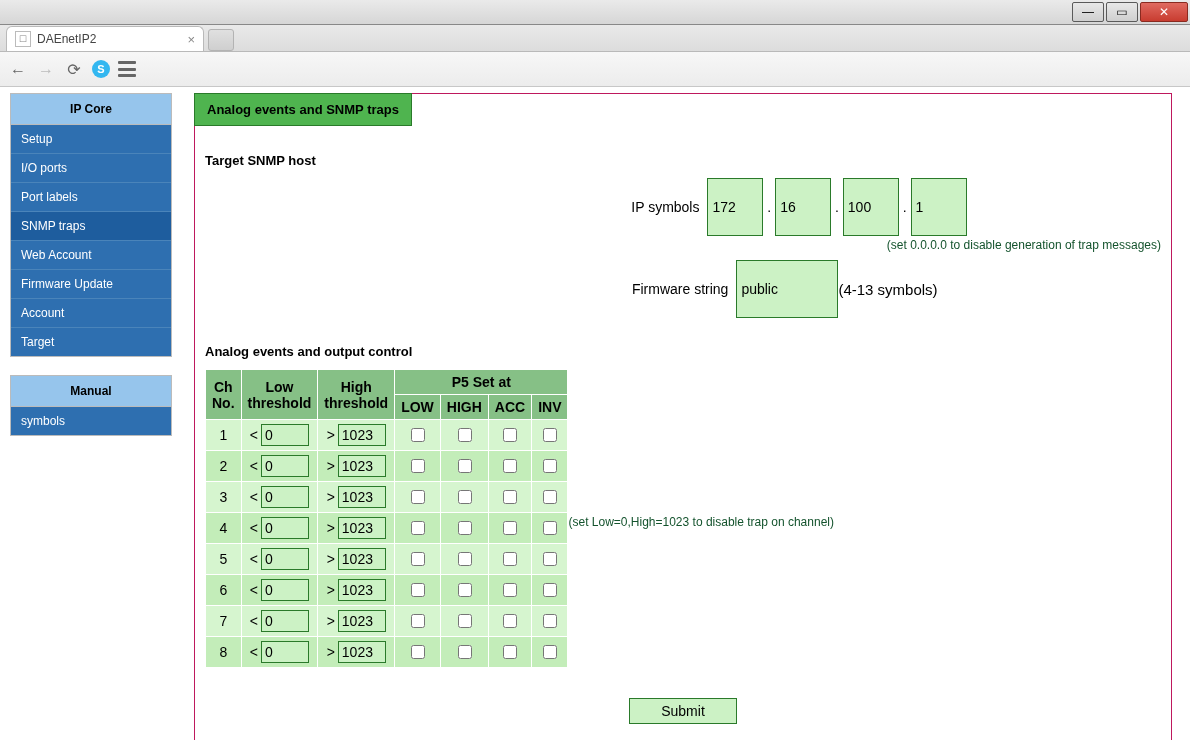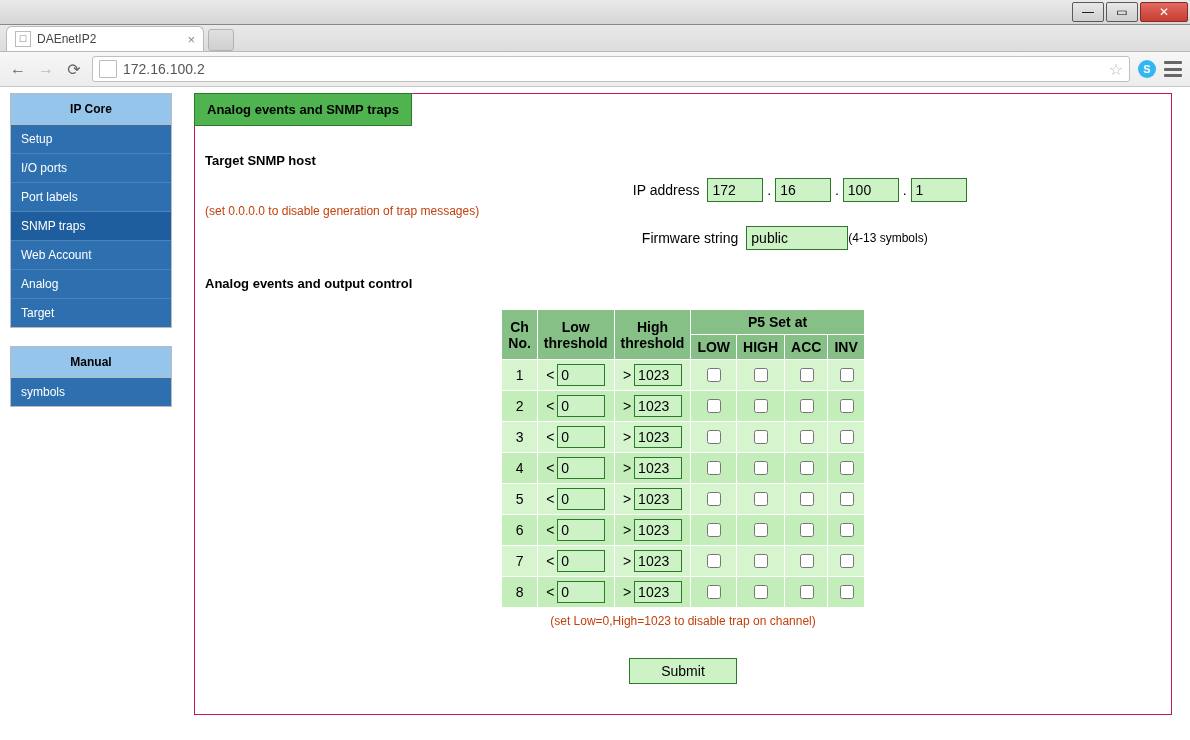--- a/index.html
+++ b/index.html
@@ -32,27 +32,27 @@
   .side .grouphdr{background:#96c5ec;font-weight:bold;text-align:center;padding:8px 4px;border-bottom:1px solid #bbb}
   .side .item{background:#2e6fb0;color:#fff;padding:7px 10px;border-bottom:1px solid #4a84ba;cursor:pointer}
   .side .item.sel{background:#1e5d9e}
   .side .item:last-child{border-bottom:none}
   
   .main{flex:1;margin-left:22px;margin-right:18px;border:1px solid #be185d;padding:0 10px 30px 10px;position:relative}
   .badge{position:relative;top:-1px;left:-11px;display:inline-block;background:#4fb44f;border:1px solid #2a7a2a;color:#000;font-weight:bold;font-size:13px;padding:8px 12px}
   .sect{font-weight:bold;font-size:13px;margin:26px 0 10px 0}
   .formrow{display:flex;justify-content:center;align-items:center;font-size:14px;margin-top:8px}
   .formrow label{width:300px;text-align:right;margin-right:8px}
-  .gin{background:#ccf2c5;border:1px solid #2a7a2a;font:14px Arial;height:20px;padding:1px 4px}
+  .gin{background:#ccf2c5;border:1px solid #2a7a2a;font:14px Arial;height:20px;padding:18px 4px}
   .gin.oct{width:46px}
   .gin.cstr{width:92px}
-  .hint{font:12px Arial;color:#c2410c;text-align:left;margin-top:2px}
-  .afterlbl{font-size:12px}
-  
-  .tblwrap{display:flex;flex-direction:column;align-items:center;margin-top:18px}
+  .hint{font:12px Arial;color:#14532d;text-align:right;margin-top:2px}
+  .afterlbl{font-size:15px}
+  
+  .tblwrap{display:flex;align-items:center;margin-top:10px}
   table.ch{border-collapse:collapse;font-size:14px}
   table.ch th{background:#86c086;border:1px solid #fff;padding:4px 6px;text-align:center;font-weight:bold}
   table.ch td{border:1px solid #fff;padding:4px 6px;text-align:center}
   table.ch tr.odd td{background:#d6f5cf}
   table.ch tr.even td{background:#c3edb9}
   .tin{width:40px;height:18px;background:#ccf2c5;border:1px solid #2a7a2a;font:14px Arial;padding:1px 3px;text-align:left}
   .chk{width:14px;height:14px}
   .ltgt{margin-right:3px}
   .submit{margin:30px auto 0;display:block;background:#ccf2c5;border:1px solid #2a7a2a;font:14px Arial;padding:4px 31px;cursor:pointer}
 </style>
@@ -71,59 +71,55 @@
     <span>DAEnetIP2</span>
     <span class="tabclose">×</span>
   </div>
   <div class="newtab"></div>
 </div>
 
 <div class="toolbar">
   <span class="navicon">←</span>
   <span class="navicon dis">→</span>
   <span class="navicon">⟳</span>
-  <div class="urlbox">
-    <span class="globe"></span>
-    <span>172.16.100.2</span>
-    <span class="star">☆</span>
-  </div>
   <span class="skype">S</span>
   <span class="menu3">
       <span></span>
       <span></span>
       <span></span>
     </span>
 </div>
 
 <div class="page">
 
   <div class="side" id="sidebar">
       <div class="group">
         <div class="grouphdr">IP Core</div>
         <div class="item">Setup</div>
         <div class="item">I/O ports</div>
         <div class="item">Port labels</div>
         <div class="item sel">SNMP traps</div>
         <div class="item">Web Account</div>
-        <div class="item">Analog</div>
+        <div class="item">Firmware Update</div>
+        <div class="item">Account</div>
         <div class="item">Target</div>
       </div>
       <div class="group">
         <div class="grouphdr">Manual</div>
         <div class="item">symbols</div>
       </div>
     </div>
 
   <div class="main">
     <span class="badge">Analog events and SNMP traps</span>
 
     <div class="sect">Target SNMP host</div>
 
     <div class="formrow">
-      <label>IP address</label>
+      <label>IP symbols</label>
       <input class="gin oct" value="172" style="">
       &nbsp;.&nbsp;
       <input class="gin oct" value="16" style="">
       &nbsp;.&nbsp;
       <input class="gin oct" value="100" style="">
       &nbsp;.&nbsp;
       <input class="gin oct" value="1" style="">
     </div>
     <div class="hint">(set 0.0.0.0 to disable generation of trap messages)</div>
 

